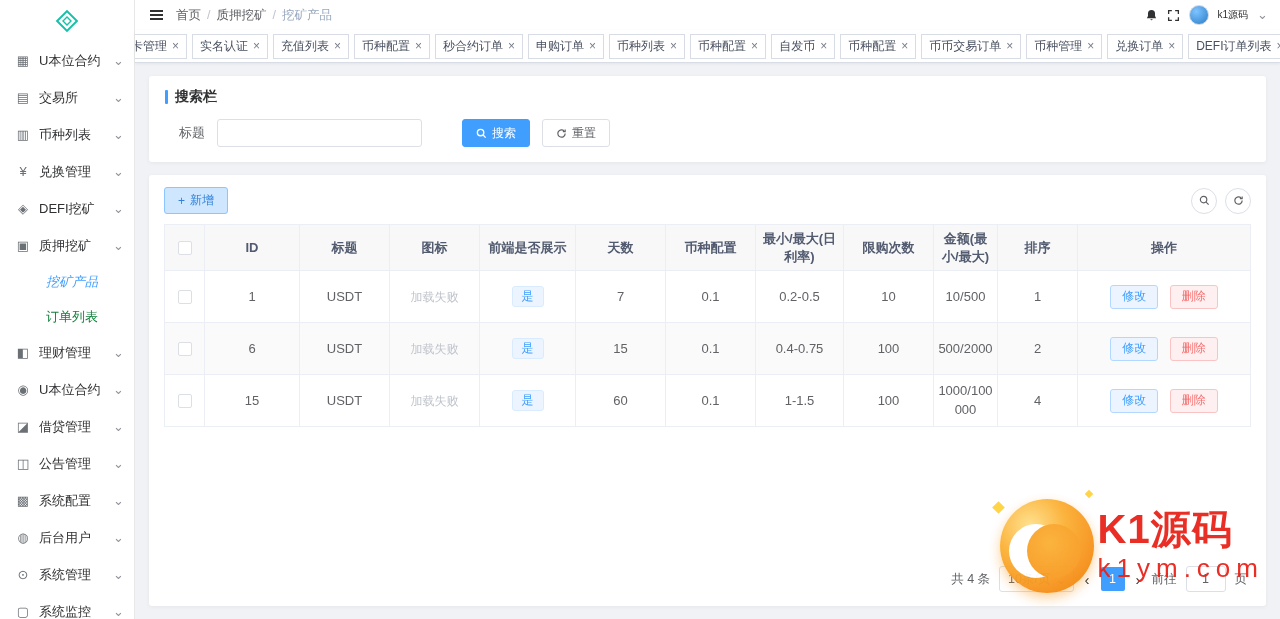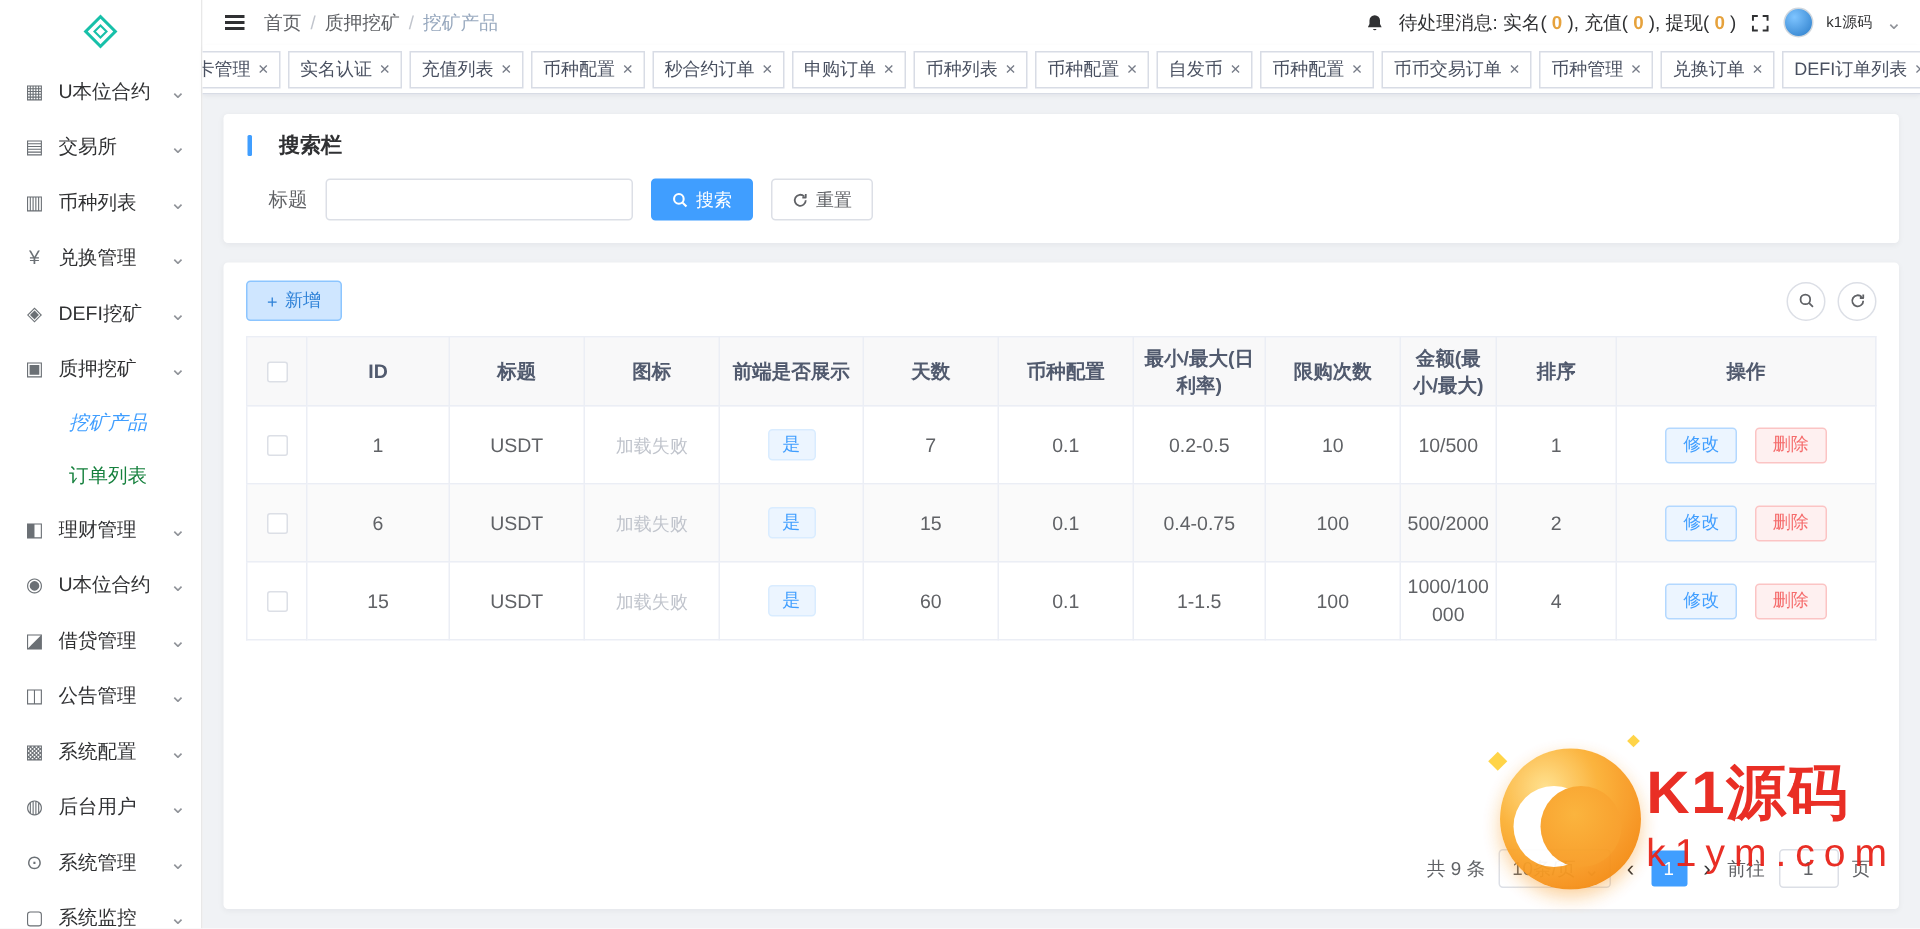--- a/index.html
+++ b/index.html
@@ -34,26 +34,26 @@
 
 .tabbar { height:33px; background:#fff; border-bottom:1px solid #d8dce5; display:flex; align-items:center; padding:0 6px; gap:5px; overflow:hidden; flex:none; box-shadow:0 1px 3px rgba(0,21,41,.06); }
 .tab { height:25px; border:1px solid #d8dce5; background:#fff; padding:0 7px; font-size:12px; color:#495060; display:flex; align-items:center; gap:5px; white-space:nowrap; cursor:pointer; flex:none; }
 .tab .x { font-size:12px; line-height:1; opacity:.75; }
 .tab.clipped { margin-left:-30px; }
 
 
 .content { flex:1; padding:13px 14px; display:flex; flex-direction:column; gap:13px; overflow:hidden; }
 .card { background:#fff; border-radius:3px; box-shadow:0 1px 4px rgba(0,21,41,.05); }
 .search-card { padding:12px 16px 15px; flex:none; }
-.card-title { display:flex; align-items:center; gap:18px; font-size:14px; font-weight:bold; color:#303133; margin-bottom:13px; }
+.card-title { display:flex; align-items:center; gap:7px; font-size:14px; font-weight:bold; color:#303133; margin-bottom:13px; }
 .title-bar { width:3px; height:14px; background:#409eff; border-radius:1px; }
 .form-row { display:flex; align-items:center; gap:12px; padding-left:14px; color:#606266; }
 .text-input { width:205px; height:28px; border:1px solid #dcdfe6; border-radius:3px; padding:0 8px; font-size:13px; color:#606266; outline:none; }
 .btn { height:28px; padding:0 13px; border-radius:3px; font-size:12px; border:1px solid #dcdfe6; background:#fff; color:#606266; display:inline-flex; align-items:center; gap:5px; cursor:pointer; }
-.btn-primary { background:#409eff; border-color:#409eff; color:#fff; }
+.btn-primary { background:#409eff; border-color:#409eff; color:#fff;margin-left:28px; }
 .btn-add { background:#cfe6ff; border-color:#8cc5ff; color:#2f82d8; height:27px; }
 
 .table-card { flex:1; padding:12px 15px 10px; display:flex; flex-direction:column; min-height:0; }
 .toolbar { display:flex; align-items:center; margin-bottom:10px; flex:none; }
 .tool-icons { margin-left:auto; display:flex; gap:8px; }
 .circle-btn { width:26px; height:26px; border-radius:50%; border:1px solid #dcdfe6; background:#fff; display:flex; align-items:center; justify-content:center; cursor:pointer; color:#606266; }
 
 table { width:100%; border-collapse:collapse; table-layout:fixed; font-size:13px; color:#606266; flex:none; }
 th,td { border:1px solid #ebeef5; text-align:center; vertical-align:middle; padding:5px 4px; }
 th { background:#f8f8f9; color:#515a6e; font-weight:bold; height:42px; line-height:1.35; }
@@ -193,26 +193,20 @@
         <span>质押挖矿</span>
         <span class="sep">/</span>
         <span class="last">挖矿产品</span>
       </nav>
       <div class="top-right">
         <span class="icon-btn">
           <svg width="13" height="13" viewBox="0 0 24 24">
               <path d="M12 2a6.5 6.5 0 0 0-6.5 6.5V13l-2 4h17l-2-4V8.5A6.5 6.5 0 0 0 12 2z" fill="#303133"></path>
               <path d="M9.8 19a2.3 2.3 0 0 0 4.4 0z" fill="#303133"></path>
             </svg>
-        </span>
-        <span class="msg-group">
-          <span>待处理消息:</span>
-          <span>实名( </span><b class="msg-count">0</b><span> ), </span>
-          <span>充值( </span><b class="msg-count">0</b><span> ), </span>
-          <span>提现( </span><b class="msg-count">0</b><span> )</span>
         </span>
         <span class="icon-btn">
           <svg width="13" height="13" viewBox="0 0 24 24" fill="none" stroke="#303133" stroke-width="2.4">
               <path d="M3 9V3h6M15 3h6v6M21 15v6h-6M9 21H3v-6"></path>
             </svg>
         </span>
         <span class="avatar"></span>
         <span class="username">k1源码</span>
         <span class="caret">⌄</span>
       </div>
@@ -409,21 +403,21 @@
                 <button class="mini-btn mini-edit">修改</button>
                 <button class="mini-btn mini-del">删除</button>
               </td>
             </tr>
           </tbody>
         </table>
 
         <div class="spacer"></div>
 
         <div class="pagination">
-          <span>共 9 条</span>
+          <span>共 4 条</span>
           <span class="page-size">
             <span>10条/页</span>
             <span class="caret">⌄</span>
           </span>
           <span class="page-arrow">‹</span>
           <span class="page-num">1</span>
           <span class="page-arrow">›</span>
           <span>前往</span>
           <input class="goto-input" value="1" style="">
           <span>页</span>

